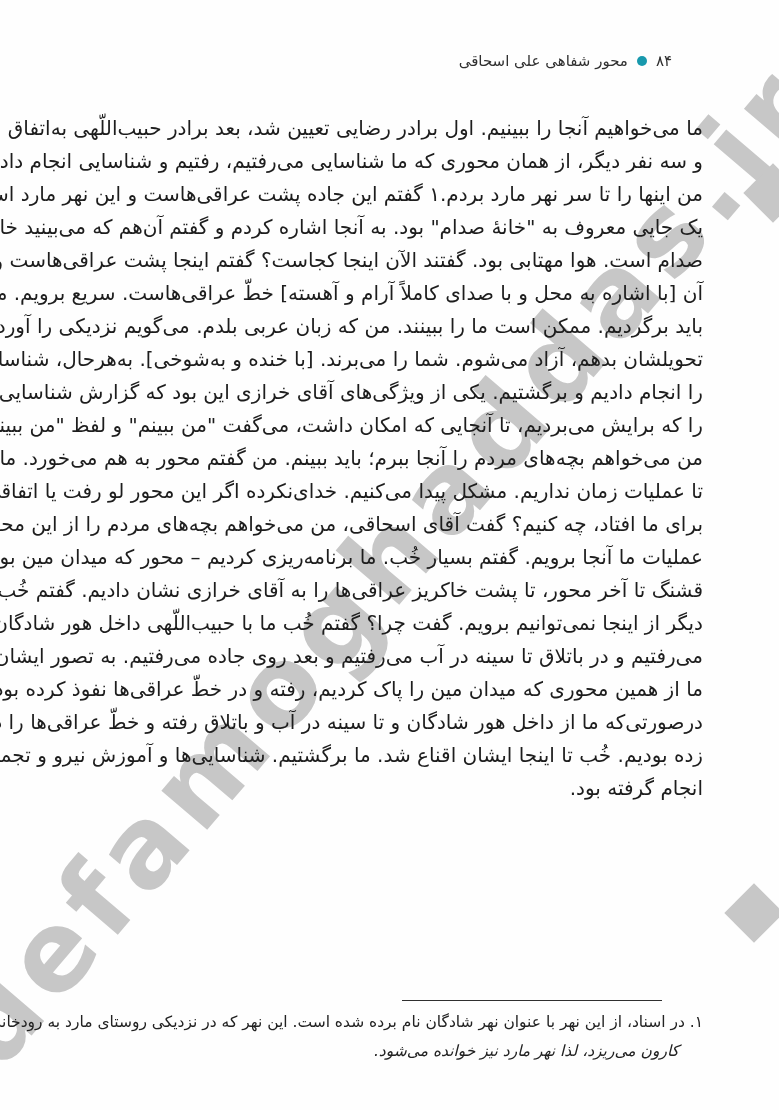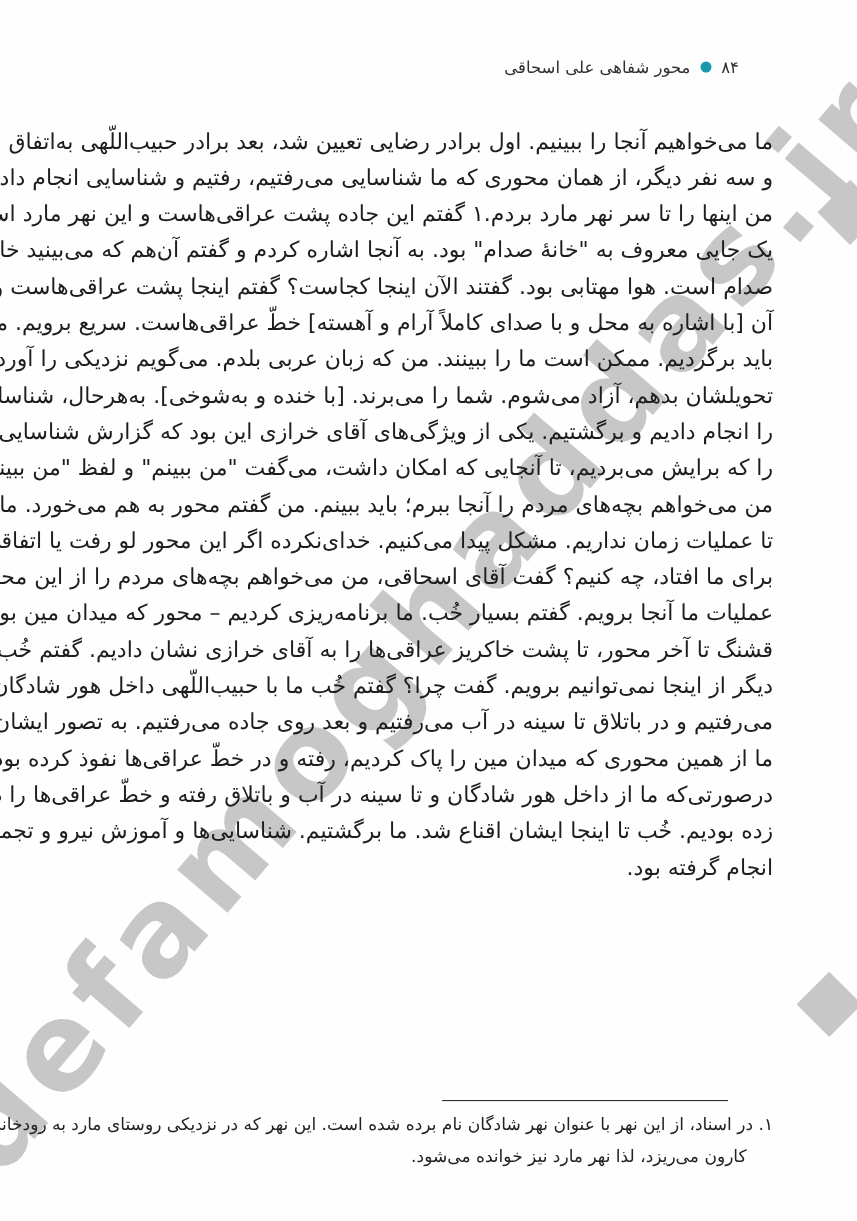--- a/index.html
+++ b/index.html
@@ -106,20 +106,21 @@
   }
   .footnote .line {
     text-align: justify;
     text-align-last: justify;
     white-space: nowrap;
   }
   .footnote .line.last {
     text-align-last: right;
     padding-left: 0;
     padding-right: 24px;
+    font-style: italic;
   }
 </style>
 </head>
 <body>
 
 <div class="page">
 
   <div class="watermark" style="color: rgb(199, 199, 199);">defamoghaddas.ir</div>
   <div class="wm-fragment frag-top" style="background: rgb(199, 199, 199);"></div>
   <div class="wm-fragment frag-bottom" style="background: rgb(199, 199, 199);"></div>

